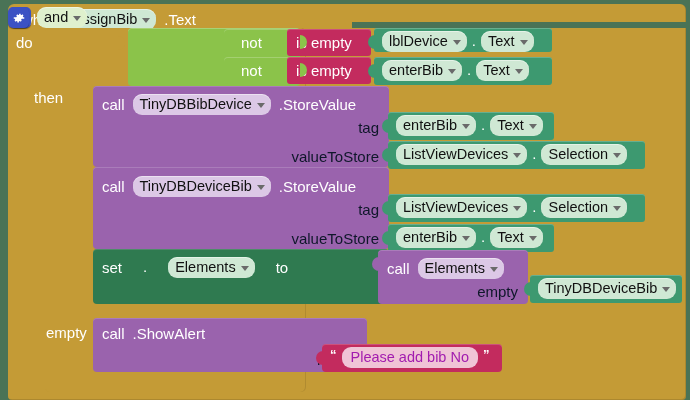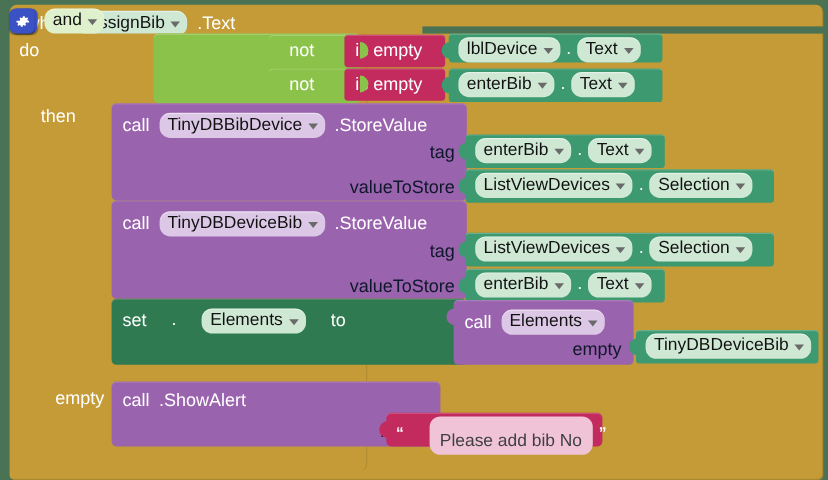--- a/index.html
+++ b/index.html
@@ -108,21 +108,21 @@
   
   #set-block{left:93px;top:249px;width:296px;height:55px;background:#2f7a50;border-radius:4px;
     box-shadow:inset 0 1px 0 rgba(255,255,255,.14);}
   #set-row{position:absolute;left:9px;top:8px;display:flex;align-items:center;gap:21px;}
 
   
   #txt-block{left:322px;top:344px;width:180px;height:28px;background:#c32b5e;border-radius:4px;
     box-shadow:inset 0 1px 0 rgba(255,255,255,.18);}
   #txt-inner{position:absolute;left:8px;top:3px;display:flex;align-items:center;gap:5px;}
   .quote{color:#fff;font-size:13px;font-weight:bold;position:relative;top:-3px;}
-  #txt-val{background:#f0c4d6;border-radius:9px;padding:13px 9px 3px;font-size:14.5px;color:#404040;white-space:nowrap;margin-left:16px;}
+  #txt-val{background:#f0c4d6;border-radius:9px;padding:2px 9px 3px;font-size:14.5px;color:#a21caf;white-space:nowrap;}
 
   
   .plug{position:absolute;width:7px;height:14px;border-radius:0 7px 7px 0;}
   .socket{position:absolute;width:7px;height:14px;border-radius:7px 0 0 7px;}
 </style>
 </head>
 <body>
 
 <div class="canvas">
 

